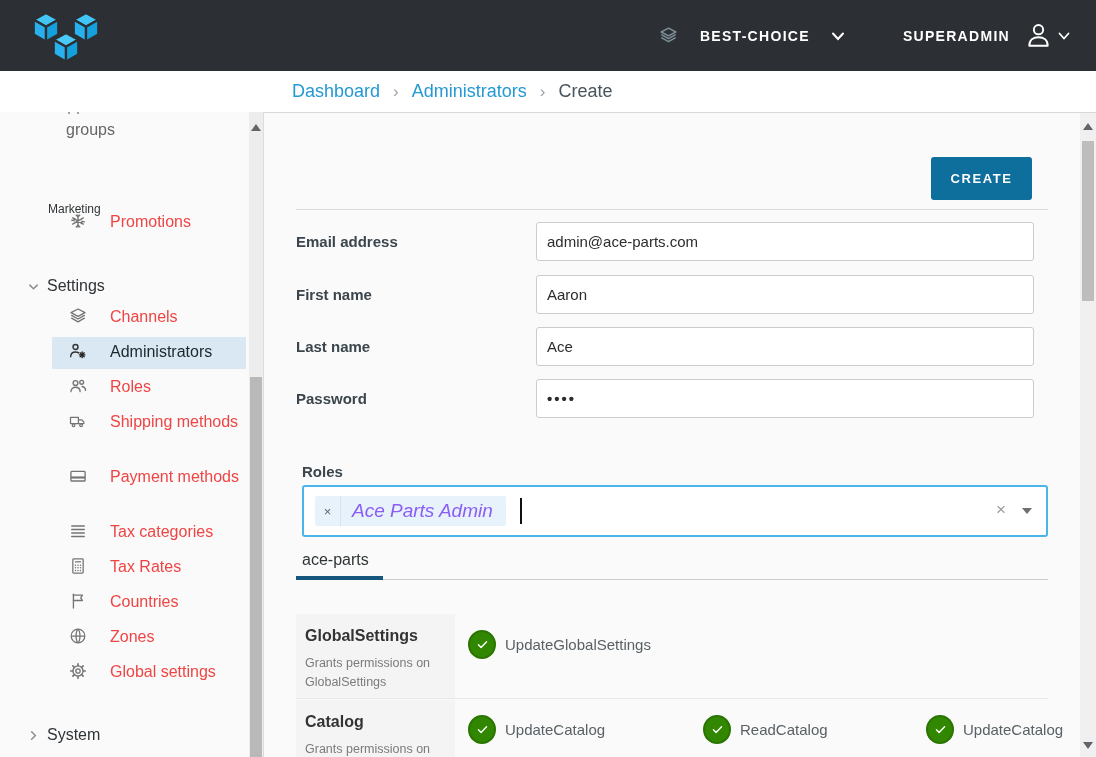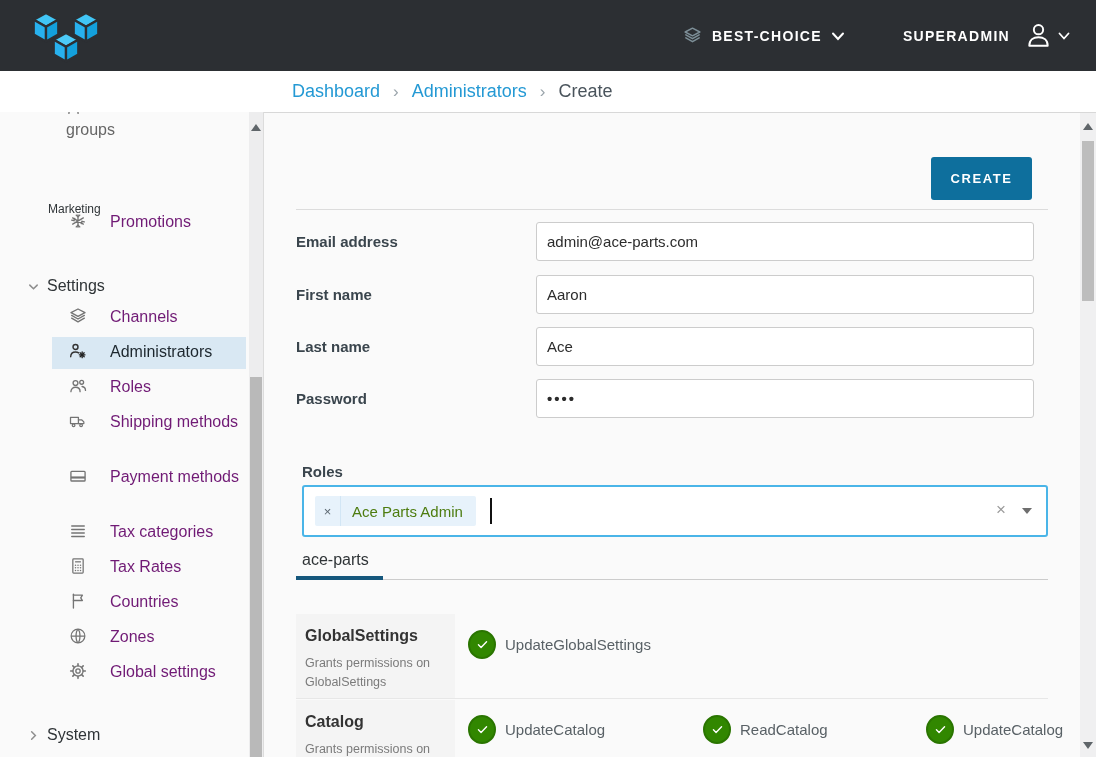--- a/index.html
+++ b/index.html
@@ -11,21 +11,21 @@
   
   .topbar {
     position:absolute; left:0; top:0; width:1096px; height:71px;
     background:#2c2f33; display:flex; align-items:center;
   }
   .logo { position:absolute; left:26px; top:4px; width:80px; height:64px; }
   .topbar-right {
     position:absolute; right:26px; top:0; height:71px;
     display:flex; align-items:center;
   }
-  .channel-switcher { display:flex; align-items:center; gap:9px; cursor:pointer; }
+  .channel-switcher { display:flex; align-items:center; gap:21px; cursor:pointer; }
   .topbar-label {
     color:#fff; font-size:14px; font-weight:700; letter-spacing:1.3px;
   }
   .user-name { margin-left:58px; }
   .user-menu { display:flex; align-items:center; gap:4px; margin-left:13px; cursor:pointer; }
   .ico { display:inline-flex; align-items:center; justify-content:center; }
   
   .breadcrumb {
     position:absolute; left:0; top:71px; width:1096px; height:41px;
     background:#fff; display:flex; align-items:center; padding-left:292px;
@@ -36,21 +36,21 @@
   .breadcrumb .current { color:#4a545c; }
   
   .sidebar {
     position:absolute; left:0; top:112px; width:264px; height:645px;
     background:#fafafa; overflow:hidden; border-right:1px solid #dcdcdc;
   }
   .nav-section { position:absolute; left:48px; font-size:12px; color:#2f3437; line-height:22px;margin-top:18px; }
   .nav-group { position:absolute; left:27px; display:flex; align-items:center; gap:7px;
                font-size:16px; color:#2f3437; line-height:22px; cursor:pointer; }
   .nav-item {
-    position:absolute; left:66px; width:182px; font-size:16px; color:#701a75;
+    position:absolute; left:66px; width:182px; font-size:16px; color:#ef4444;
     line-height:24px; cursor:pointer;
   }
   .nav-item .nav-icon {
     display:inline-block; width:20px; height:20px; margin:0 22px 0 2px;
     vertical-align:-4px;
   }
   .nav-item.active-item { color:#1d272e; }
   .active-bg { position:absolute; left:52px; top:225px; width:194px; height:32px; background:#d9e8f3; }
   .clipped-icon { position:absolute; left:66px; top:-14px; width:20px; height:20px; }
   .overflow-label { position:absolute; left:66px; top:9px; font-size:16px; color:#666; }
@@ -85,21 +85,21 @@
   .roles-select {
     position:absolute; left:38px; top:372px; width:746px; height:52px;
     background:#fff; border:2px solid #4ab5e8; border-radius:3px;
     display:flex; align-items:center; padding-left:11px; cursor:text;
   }
   .chip { display:flex; align-items:stretch; height:30px; background:#e7f2fb; border-radius:2px; overflow:hidden; }
   .chip-x {
     width:26px; display:flex; align-items:center; justify-content:center;
     font-size:13px; color:#5b6770; border-right:1px solid #d2e6f5; cursor:pointer;
   }
-  .chip-label { display:flex; align-items:center; padding:0 13px 0 11px; font-size:15px; color:#4d7c0f; }
+  .chip-label { display:flex; align-items:center; padding:0 13px 0 11px; font-size:19px; color:#8b5cf6;font-style:italic; }
   .text-caret { width:2px; height:26px; background:#111; margin-left:14px; }
   .clear-x { position:absolute; right:40px; top:13px; font-size:17px; color:#9b9b9b; line-height:20px; cursor:pointer; }
   .dd-caret {
     position:absolute; right:14px; top:21px; width:0; height:0; cursor:pointer;
     border-left:5px solid transparent; border-right:5px solid transparent; border-top:6px solid #6e6e6e;
   }
   .tab-bar { position:absolute; left:32px; top:436px; width:752px; height:31px; border-bottom:1px solid #ccc; }
   .tab {
     position:absolute; left:0; top:0; height:31px; padding:2px 14px 0 6px;
     font-size:16px; color:#2f3437; border-bottom:4px solid #15577c; cursor:pointer;

